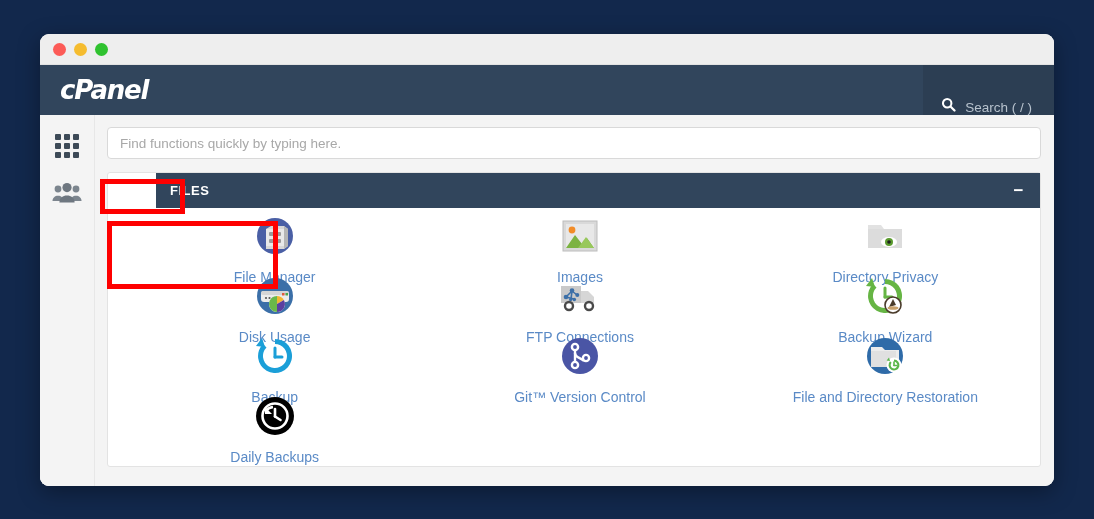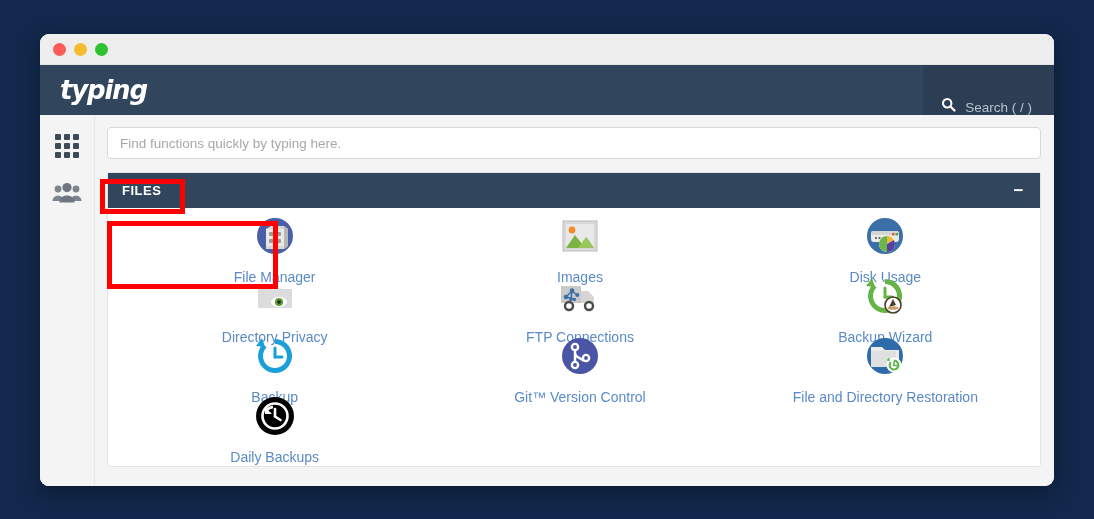--- a/index.html
+++ b/index.html
@@ -67,21 +67,21 @@
   #finder::placeholder { color: #a8a8a8; }
 
   #panel {
     margin-top: 13px; background: #fff;
     border: 1px solid #e3e3e3; border-radius: 3px;
   }
   #panel-head {
     height: 35px; background: #31455c; color: #ffffff;
     display: flex; align-items: center; justify-content: space-between;
     padding: 0 16px 0 14px;
-    font-size: 13px; font-weight: bold; letter-spacing: .5px;
+    font-size: 13px; font-weight: bold; letter-spacing: .5px; margin-left: 48px;
   }
   #collapse { color: #fff; font-size: 17px; cursor: pointer; line-height: 1; }
 
   #grid {
     display: grid; grid-template-columns: repeat(3, 1fr);
     row-gap: 0; padding: 6px 8px 12px 8px;
   }
   .cell {
     display: flex; align-items: center; gap: 11px;
     height: 60px; padding-left: 12px; cursor: pointer; flex-direction: column;
@@ -102,21 +102,21 @@
 
 <div id="window">
 
   <div id="titlebar">
     <span class="dot red"></span>
     <span class="dot amber"></span>
     <span class="dot green"></span>
   </div>
 
   <div id="header">
-    <div id="logo">typing</div>
+    <div id="logo">cPanel</div>
     <div id="search-btn">
       <span class="glyph">
         <svg width="15" height="15" viewBox="0 0 16 16" fill="none">
           <circle cx="6.6" cy="6.6" r="4.5" stroke="#fff" stroke-width="2.2"></circle>
           <line x1="10.1" y1="10.1" x2="14.4" y2="14.4" stroke="#fff" stroke-width="2.4" stroke-linecap="round"></line>
         </svg>
       </span>
       <span class="txt">Search ( / )</span>
     </div>
   </div>
@@ -190,50 +190,50 @@
                 <path d="M8 34l9-13 7 9 5-6 7 10z" fill="#7cb342"></path>
                 <path d="M20 34l8-11 8 11z" fill="#98c85b"></path>
               </svg>
             </span>
             <span class="label">Images</span>
           </div>
 
           <div class="cell">
             <span class="ico">
               <svg width="44" height="44" viewBox="0 0 44 44">
+                <path d="M5 11h13l3 4h18v19H5z" fill="#e2e2e2"></path>
+                <path d="M5 15h34v19H5z" fill="#dcdcdc"></path>
+                <ellipse cx="26" cy="28" rx="8" ry="5" fill="#ffffff"></ellipse>
+                <circle cx="26" cy="28" r="4" fill="#5a9a2e"></circle>
+                <circle cx="26" cy="28" r="1.8" fill="#1f1f1f"></circle>
+              </svg>
+            </span>
+            <span class="label">Directory Privacy</span>
+          </div>
+
+          <div class="cell">
+            <span class="ico">
+              <svg width="44" height="44" viewBox="0 0 44 44">
                 <circle cx="22" cy="22" r="18" fill="#3b6fa8"></circle>
                 <rect x="8" y="17" width="28" height="11" rx="3" fill="#ececec"></rect>
                 <rect x="8" y="17" width="28" height="4" rx="2" fill="#d5d5d5"></rect>
                 <circle cx="13" cy="24" r="1.1" fill="#555"></circle>
                   <circle cx="16.5" cy="24" r="1.1" fill="#555"></circle>
                   <circle cx="20" cy="24" r="1.1" fill="#555"></circle>
                 <rect x="29" y="19" width="2.5" height="2.5" fill="#e05a3c"></rect>
                 <rect x="32.5" y="19" width="2.5" height="2.5" fill="#4aa84a"></rect>
                 <circle cx="24" cy="30" r="8" fill="#ffffff"></circle>
                 <path d="M24 30V22a8 8 0 0 1 6.9 4z" fill="#f2b632"></path>
                 <path d="M24 30l6.9-4A8 8 0 0 1 24 38z" fill="#5b3fa0"></path>
                 <path d="M24 30v8a8 8 0 0 1 0-16z" fill="#6ab84a"></path>
               </svg>
             </span>
             <span class="label">Disk Usage</span>
           </div>
 
-          <div class="cell">
-            <span class="ico">
-              <svg width="44" height="44" viewBox="0 0 44 44">
-                <path d="M5 11h13l3 4h18v19H5z" fill="#e2e2e2"></path>
-                <path d="M5 15h34v19H5z" fill="#dcdcdc"></path>
-                <ellipse cx="26" cy="28" rx="8" ry="5" fill="#ffffff"></ellipse>
-                <circle cx="26" cy="28" r="4" fill="#5a9a2e"></circle>
-                <circle cx="26" cy="28" r="1.8" fill="#1f1f1f"></circle>
-              </svg>
-            </span>
-            <span class="label">Directory Privacy</span>
-          </div>
-
 
 
           <div class="cell">
             <span class="ico">
               <svg width="44" height="44" viewBox="0 0 44 44">
                 <rect x="3" y="12" width="20" height="17" fill="#c9c9c9"></rect>
                 <path d="M23 17h7l6 6v6H23z" fill="#d6d6d6"></path>
                 <g stroke="#3b6fa8" stroke-width="1.6">
                   <line x1="8" y1="23" x2="14" y2="17"></line>
                     <line x1="14" y1="17" x2="19" y2="21"></line>

